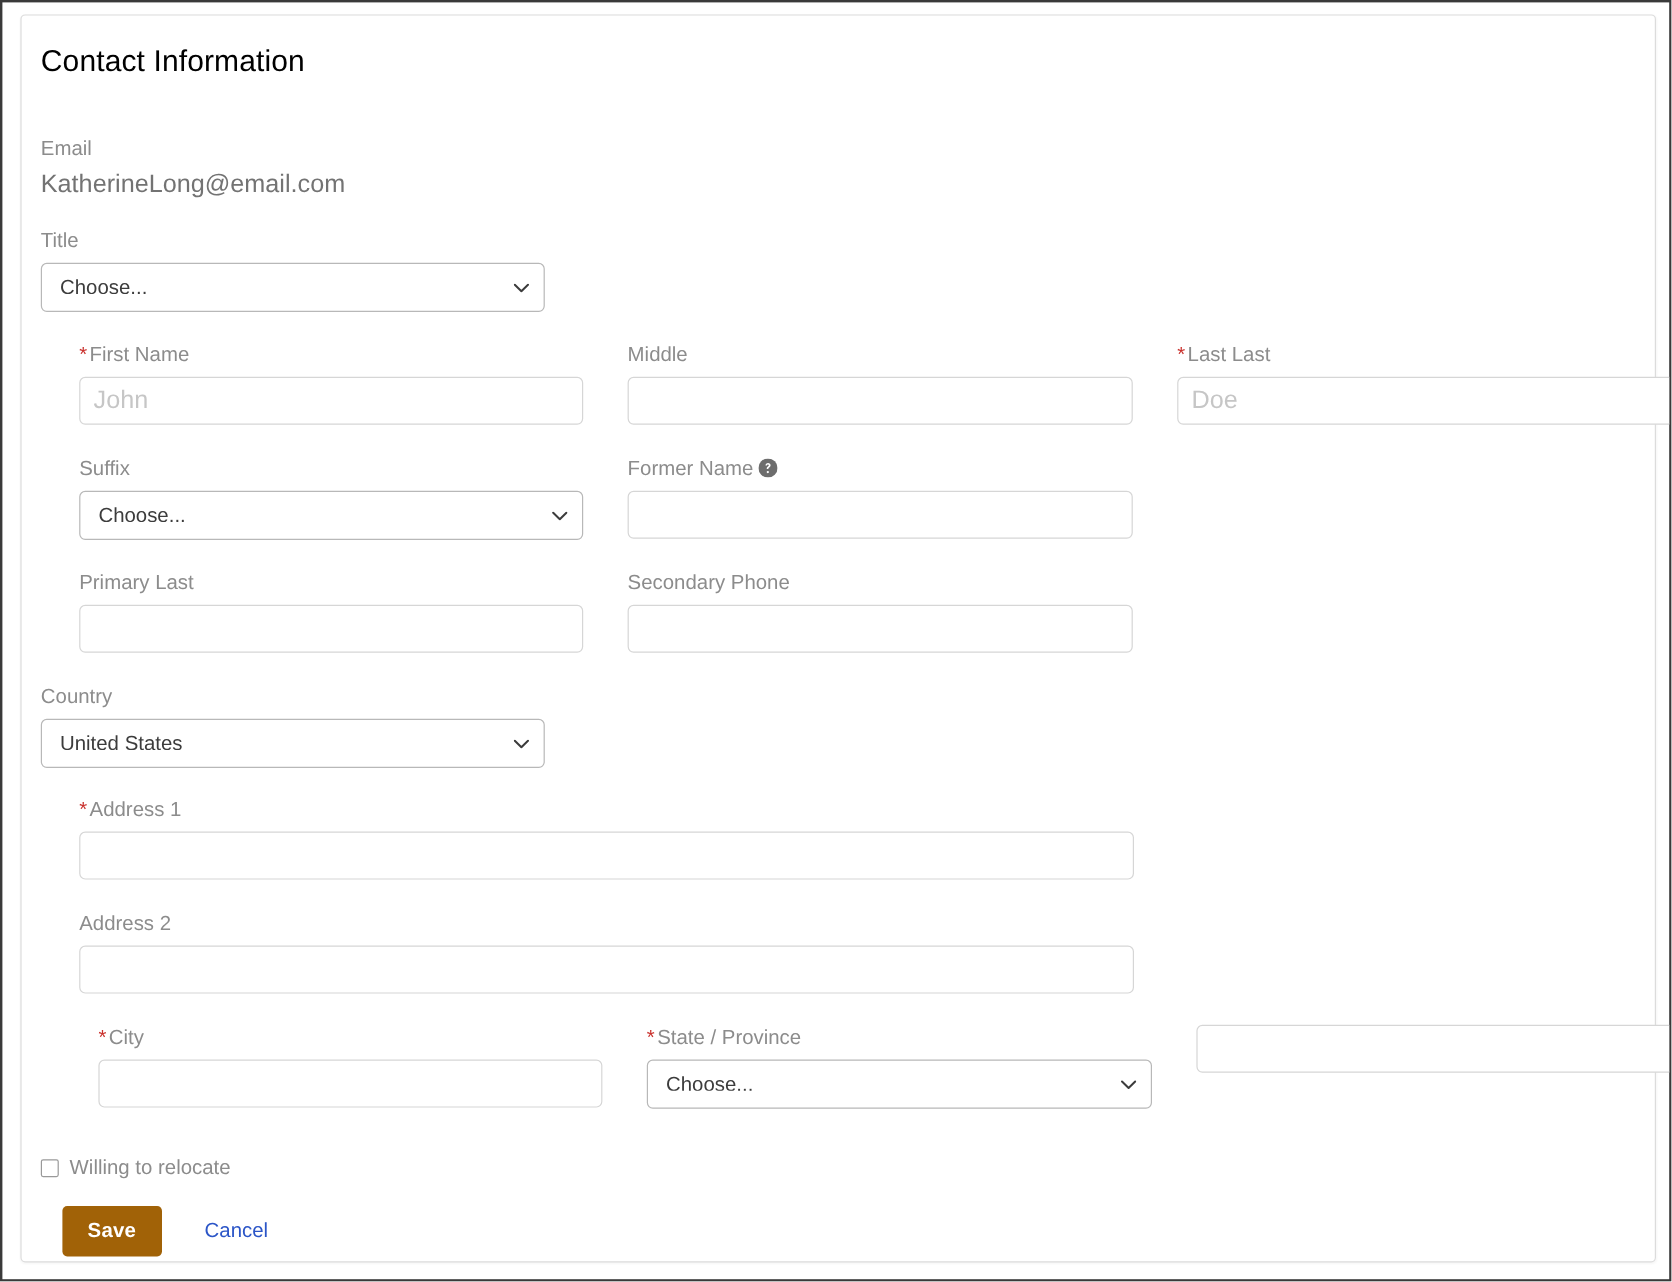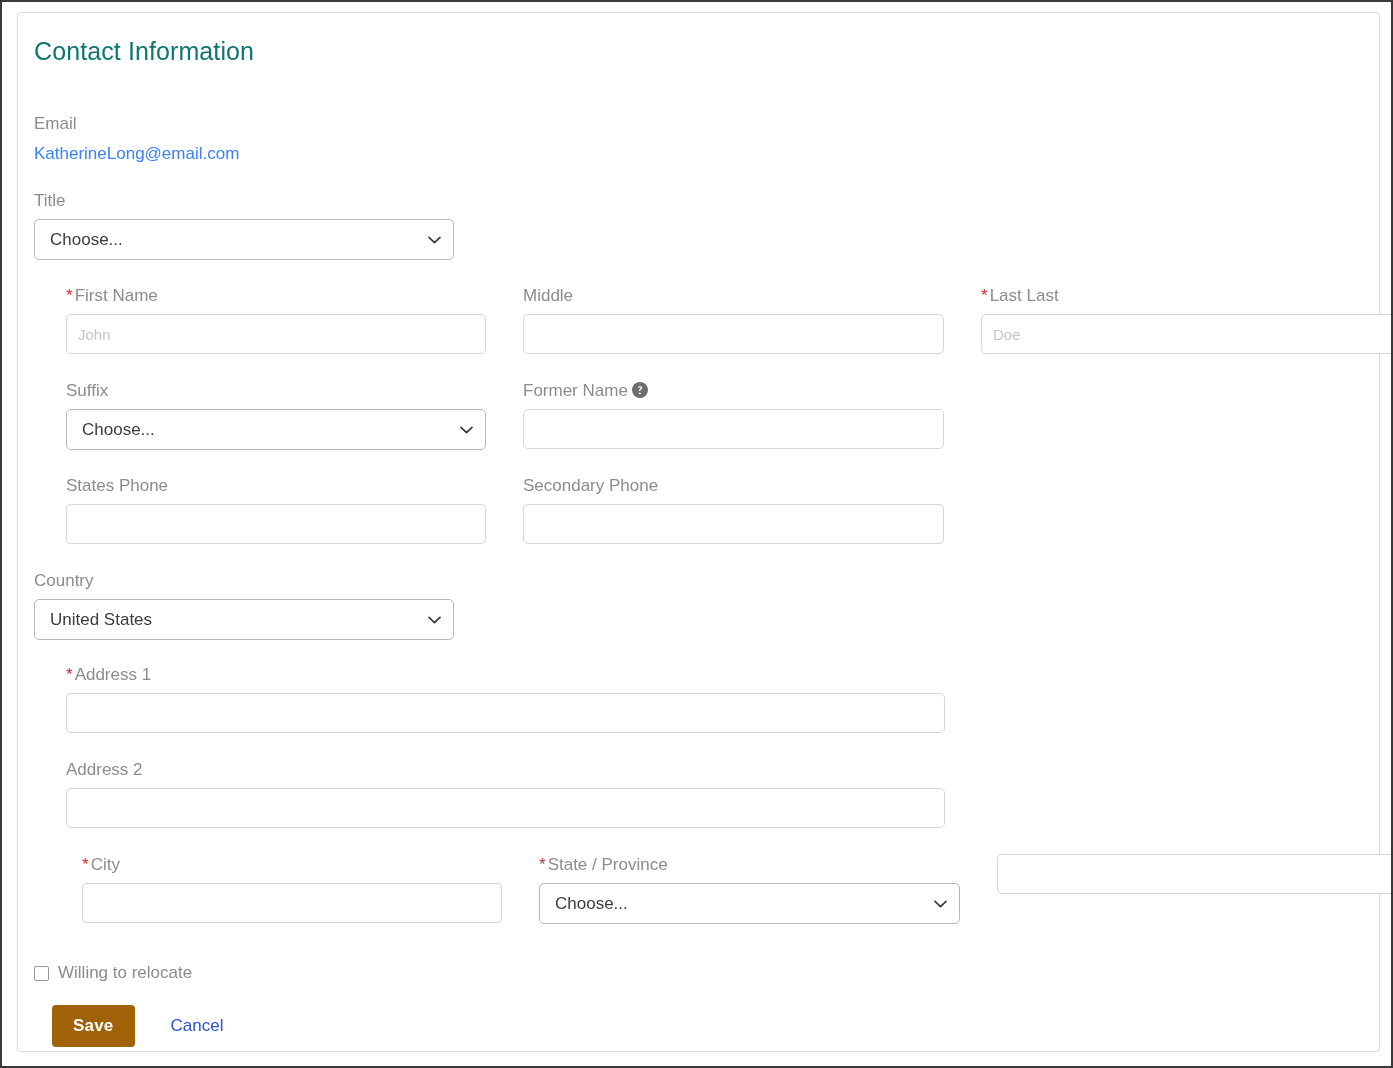--- a/index.html
+++ b/index.html
@@ -43,21 +43,21 @@
   #inner {
     position: absolute;
     left: 16px;
     top: 12px;
     right: 16px;
     bottom: 0;
   }
 
   .page-title {
     font-size: 25px;
-    color: #0f766e;
+    color: #000000;
     font-weight: 400;
     letter-spacing: 0.1px;
     margin: 0;
     padding: 10px 0 0 0;
     line-height: 32px;
   }
 
   
   .field-label {
     font-size: 17px;
@@ -68,22 +68,22 @@
     margin-bottom: 7px;
     white-space: nowrap;
   }
   .req-star {
     color: #c9302c;
     font-size: 17px;
     margin-right: 2px;
   }
 
   .static-value {
-    font-size: 17px;
-    color: #3b82f6;
+    font-size: 21px;
+    color: #737373;
     line-height: 24px;
     display: block;
   }
 
   .help-icon {
     display: inline-block;
     vertical-align: -2px;
     margin-left: 4px;
     width: 16px;
     height: 16px;
@@ -91,21 +91,21 @@
   .help-icon svg { display: block; }
 
   .txt-input {
     box-sizing: border-box;
     width: 100%;
     height: 40px;
     border: 1px solid #d6d6d6;
     border-radius: 5px;
     background: #ffffff;
     font-family: "Liberation Sans", sans-serif;
-    font-size: 15px;
+    font-size: 21px;
     color: #3c3c3c;
     padding: 0 11px;
     outline: none;
   }
   .txt-input::placeholder {
     color: #c6c6c6;
     opacity: 1;
   }
 
   .sel-wrap {
@@ -271,21 +271,21 @@
                   <circle cx="8" cy="8" r="8" fill="#6d6d6d"></circle>
                   <path d="M5.9 5.85c0-1.15.95-1.95 2.15-1.95 1.2 0 2.1.78 2.1 1.86 0 .83-.44 1.27-1.13 1.72-.56.37-.72.6-.72 1.06v.35H6.95v-.5c0-.78.3-1.2 1.02-1.67.53-.35.73-.57.73-.93 0-.4-.33-.69-.78-.69-.47 0-.8.3-.82.75z" fill="#ffffff"></path>
                   <circle cx="7.85" cy="11.35" r="0.95" fill="#ffffff"></circle>
                 </svg></span></span>
           <input class="txt-input" type="text" placeholder="" style="">
         </div>
       </div>
 
       <div class="row" style="position:absolute; left:0; top:450px; width:100%; height:72px;">
         <div class="col c1">
-          <span class="field-label">States Phone</span>
+          <span class="field-label">Primary Last</span>
           <input class="txt-input" type="text" placeholder="" style="">
         </div>
         <div class="col c2">
           <span class="field-label">Secondary Phone</span>
           <input class="txt-input" type="text" placeholder="" style="">
         </div>
       </div>
 
       <div style="position:absolute; left:0; top:545px; width:420px;">
         <span class="field-label">Country</span>

